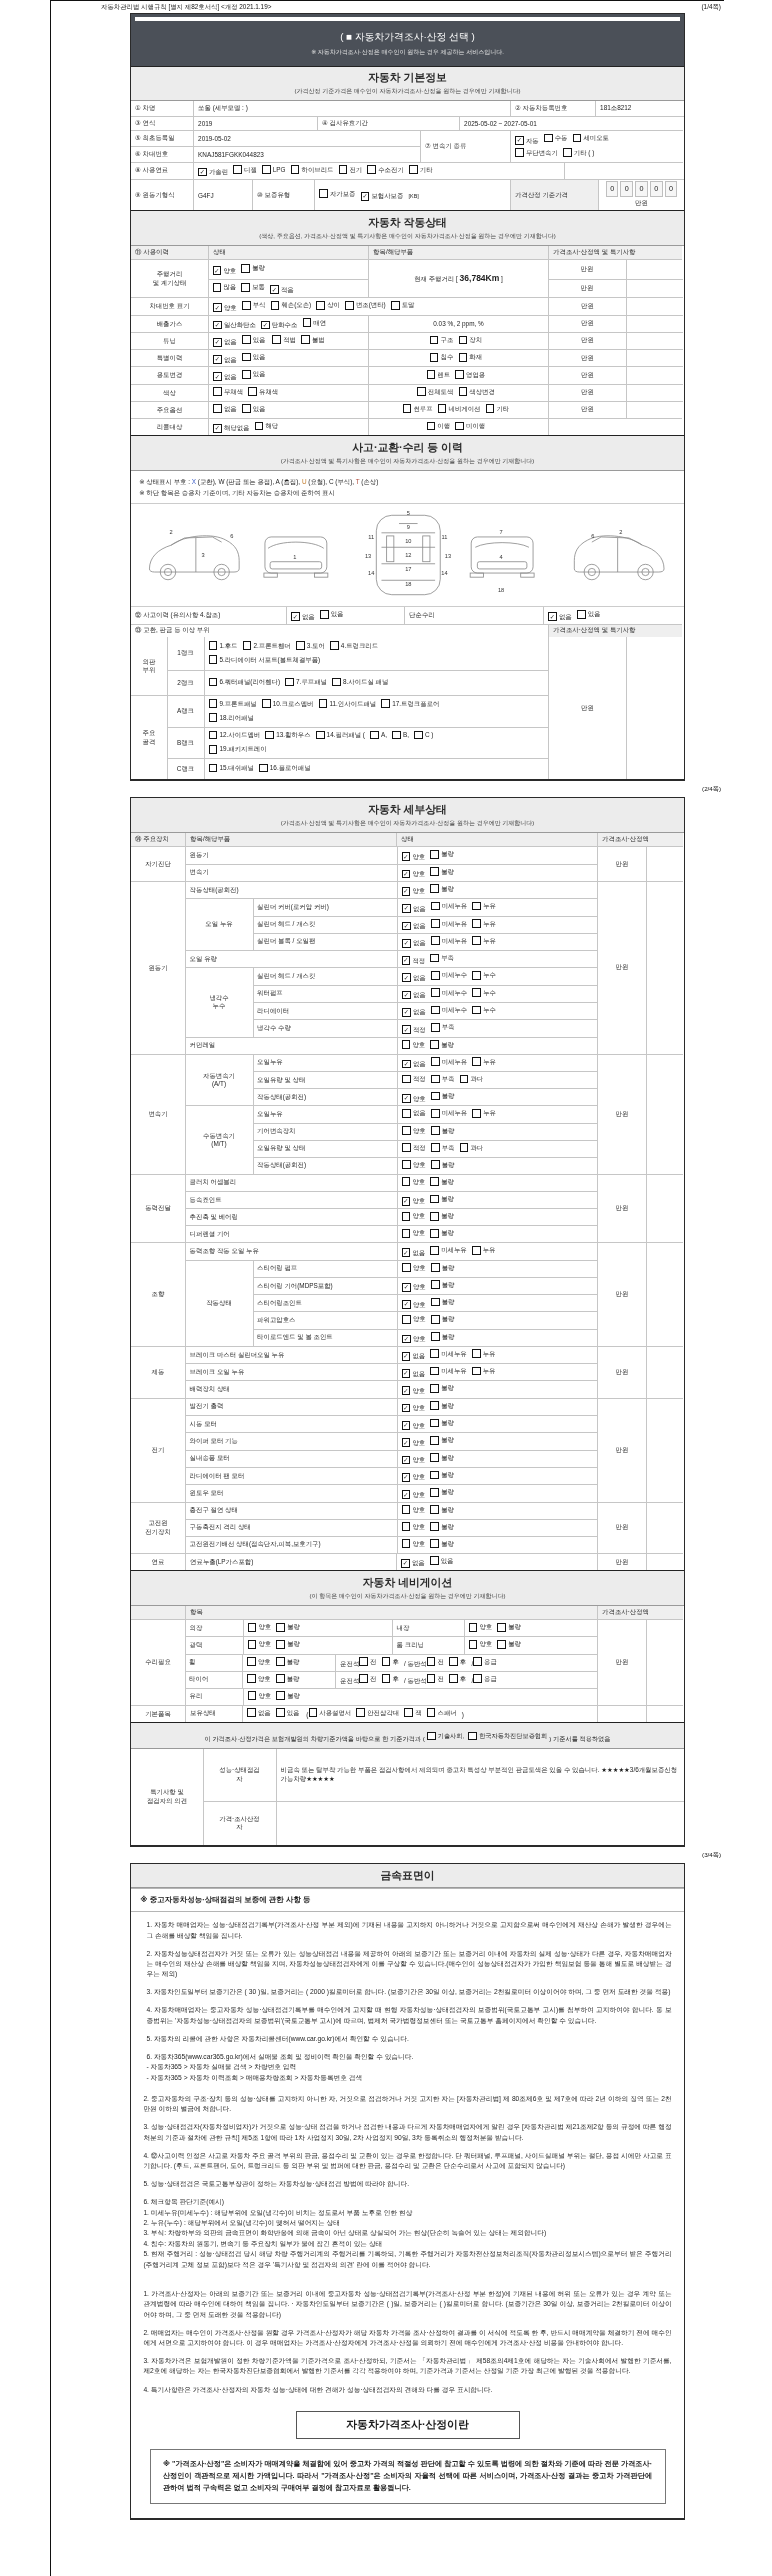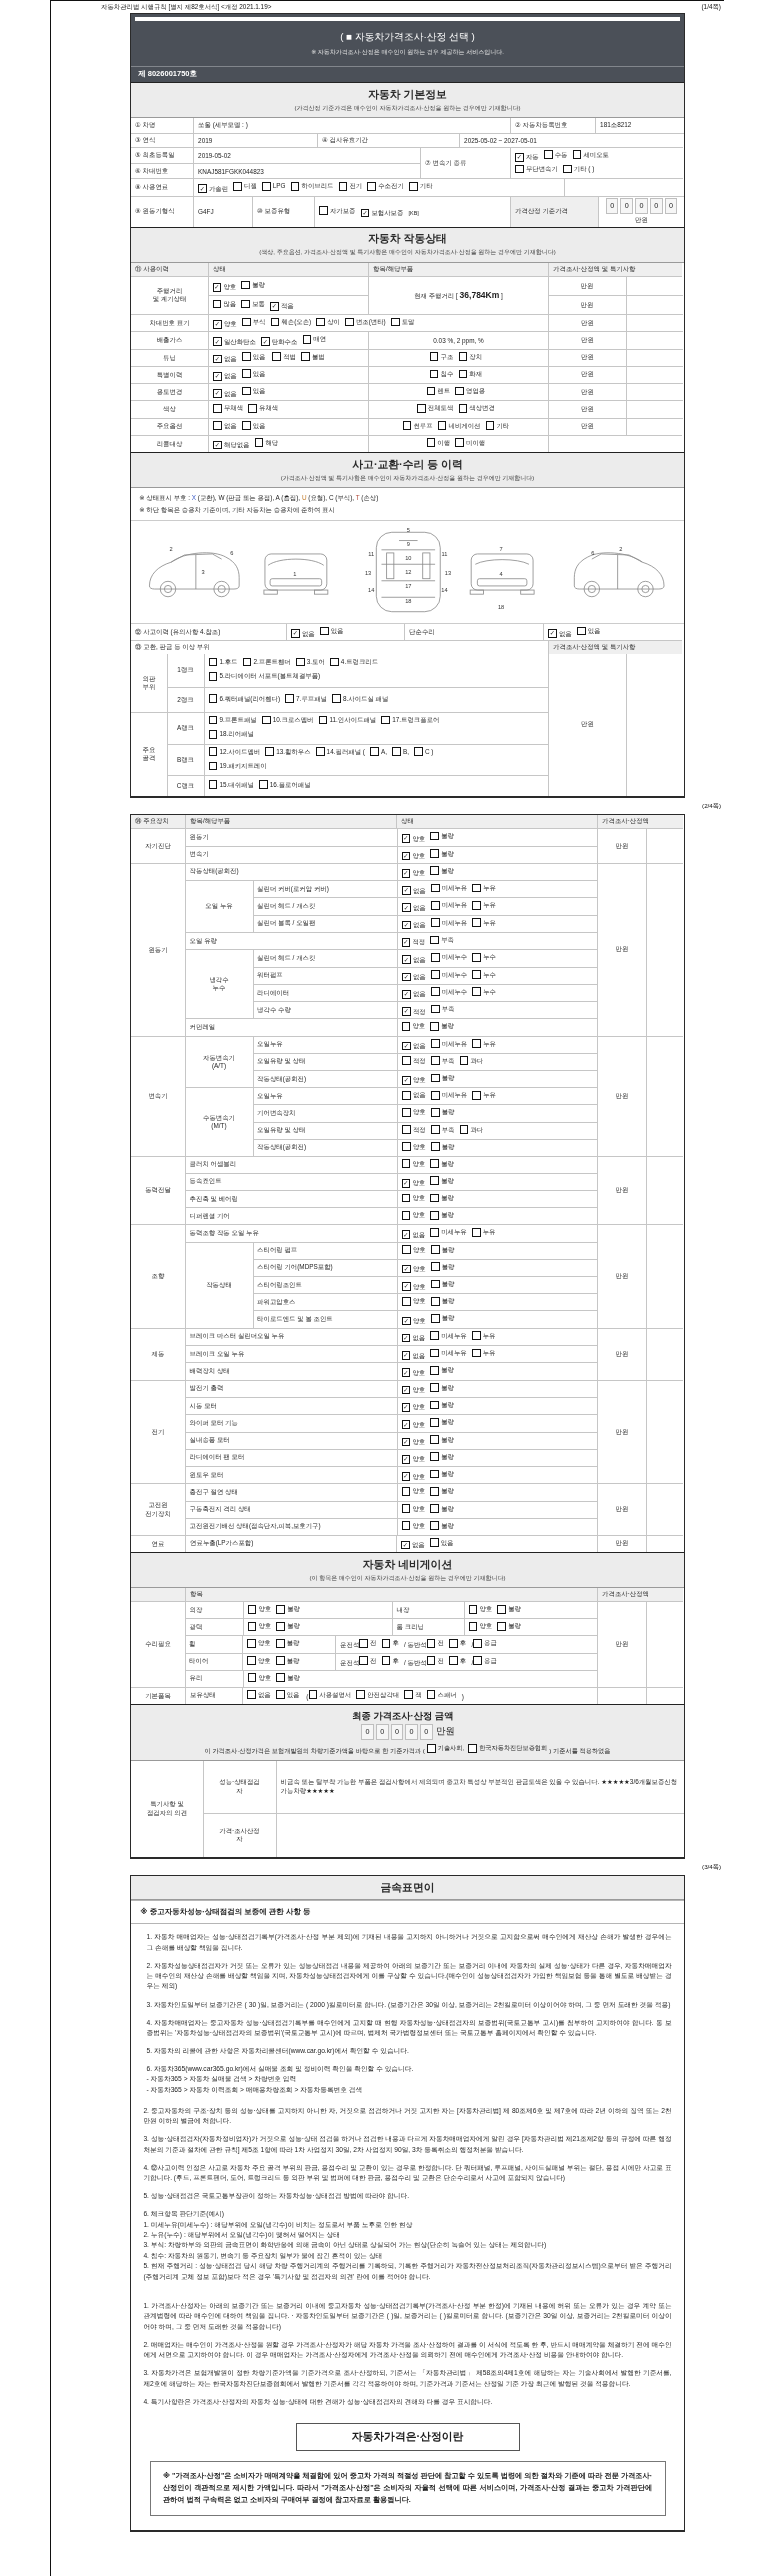--- a/index.html
+++ b/index.html
@@ -82,21 +82,20 @@
 </div>
 
 <div class="main">
 
   <div class="page">
     <div class="dk">
       <div class="stripe"></div>
       <div class="s">( ■ 자동차가격조사·산정 선택 )</div>
       <div class="n">※ 자동차가격조사·산정은 매수인이 원하는 경우 제공하는 서비스입니다.</div>
     </div>
-    <div class="docno">제 8026001750호</div>
 
     <div class="band">
       <div class="t">자동차 기본정보</div>
       <div class="s">(가격산정 기준가격은 매수인이 자동차가격조사·산정을 원하는 경우에만 기재합니다)</div>
     </div>
     <div class="tbl">
         <div class="hrow" style="min-height: 14.4px;">
           <div class="cell lab" style="width: 62px;">① 차명</div>
           <div class="cell " style="width: 317px;">쏘울 (세부모델 : )</div>
           <div class="cell lab" style="width: 85px;">② 자동차등록번호</div>
@@ -652,20 +651,24 @@
           </div>
           <div class="cell price" style="width: 78px;">만원</div>
           <div class="cell " style="width: 57px;"></div>
         </div>
       </div>
   </div>
 
   <div class="plabel">(2/4쪽)</div>
 
   <div class="page">
+    <div class="band" style="border-top:none">
+      <div class="t">자동차 세부상태</div>
+      <div class="s">(가격조사·산정액 및 특기사항은 매수인이 자동차가격조사·산정을 원하는 경우에만 기재합니다)</div>
+    </div>
     <div class="tbl">
         <div class="hrow" style="min-height: 13.4px;">
           <div class="cell hdr" style="width: 54px;">⑭ 주요장치</div>
           <div class="cell hdr" style="width: 211px;">항목/해당부품</div>
           <div class="cell hdr" style="width: 201px;">상태</div>
           <div class="cell hdr" style="width: 86px;">가격조사·산정액</div>
         </div>
         <div class="hrow" style="min-height: 26px;">
           <div class="cell grp" style="width: 54px;">자기진단</div>
           <div class="cell nest" style="width: 412px;">
@@ -1455,24 +1458,20 @@
                 <span class="cb"></span>
                 <span>스패너</span>
               </span><span class="txt">)</span></div>
           </div>
           <div class="cell " style="width: 49px;"></div>
           <div class="cell " style="width: 37px;"></div>
         </div>
       </div>
 
     <div class="final">
-      <div class="row1">
-        <span>최종 가격조사·산정 금액</span>
-        <span class="amt"><div class="toks"><span class="dig">0</span><span class="dig">0</span><span class="dig">0</span><span class="dig">0</span><span class="dig">0</span><span class="txt"> 만원</span></div></span>
-      </div>
       <div class="row2">
           <div class="toks"><span class="txt">이 가격조사·산정가격은 보험개발원의 차량기준가액을 바탕으로 한 기준가격과 (</span><span class="tk">
               <span class="cb"></span>
               <span>기술사회,</span>
             </span><span class="tk">
               <span class="cb"></span>
               <span>한국자동차진단보증협회</span>
             </span><span class="txt">) 기준서를 적용하였음</span></div>
         </div>
     </div>
@@ -1525,19 +1524,19 @@
 4.  침수: 자동차의 원동기, 변속기 등 주요장치 일부가 물에 잠긴 흔적이 있는 상태
 5.  현재 주행거리 : 성능·상태점검 당시 해당 차량 주행거리계의 주행거리를 기록하되, 기록한 주행거리가 자동차전산정보처리조직(자동차관리정보시스템)으로부터 받은 주행거리(주행거리계 교체 정보 포함)보다 적은 경우 '특기사항 및 점검자의 의견' 란에 이를 적어야 합니다.</p>
       </div>
     <div class="nbody">
         <p class="nitem">1.  가격조사·산정자는 아래의 보증기간 또는 보증거리 이내에 중고자동차 성능·상태점검기록부(가격조사·산정 부분 한정)에 기재된 내용에 허위 또는 오류가 있는 경우 계약 또는 관계법령에 따라 매수인에 대하여 책임을 집니다.  · 자동차인도일부터 보증기간은 (      )일, 보증거리는 (      )킬로미터로 합니다. (보증기간은 30일 이상, 보증거리는 2천킬로미터 이상이어야 하며, 그 중 먼저 도래한 것을 적용합니다)</p>
         <p class="nitem">2.  매매업자는 매수인이 가격조사·산정을 원할 경우 가격조사·산정자가 해당 자동차 가격을 조사·산정하여 결과를 이 서식에 적도록 한 후, 반드시 매매계약을 체결하기 전에 매수인에게 서면으로 고지하여야 합니다. 이 경우 매매업자는 가격조사·산정자에게 가격조사·산정을 의뢰하기 전에 매수인에게 가격조사·산정 비용을 안내하여야 합니다.</p>
         <p class="nitem">3.  자동차가격은 보험개발원이 정한 차량기준가액을 기준가격으로 조사·산정하되, 기준서는 「자동차관리법」 제58조의4제1호에 해당하는 자는 기술사회에서 발행한 기준서를, 제2호에 해당하는 자는 한국자동차진단보증협회에서 발행한 기준서를 각각 적용하여야 하며, 기준가격과 기준서는 산정일 기준 가장 최근에 발행된 것을 적용합니다.</p>
         <p class="nitem">4.  특기사항란은 가격조사·산정자의 자동차 성능·상태에 대한 견해가 성능·상태점검자의 견해와 다를 경우 표시합니다.</p>
       </div>
     <div class="whatbox">
-      <div class="bt">자동차가격은·산정이란</div>
+      <div class="bt">자동차가격조사·산정이란</div>
       <div class="bx">※ "가격조사·산정"은 소비자가 매매계약을 체결함에 있어 중고차 가격의 적절성 판단에 참고할 수 있도록 법령에 의한 절차와 기준에 따라 전문 가격조사·산정인이 객관적으로 제시한 가액입니다. 따라서 "가격조사·산정"은 소비자의 자율적 선택에 따른 서비스이며, 가격조사·산정 결과는 중고차 가격판단에 관하여 법적 구속력은 없고 소비자의 구매여부 결정에 참고자료로 활용됩니다.</div>
     </div>
   </div>
 
 </div>
 
 
 </body></html>

